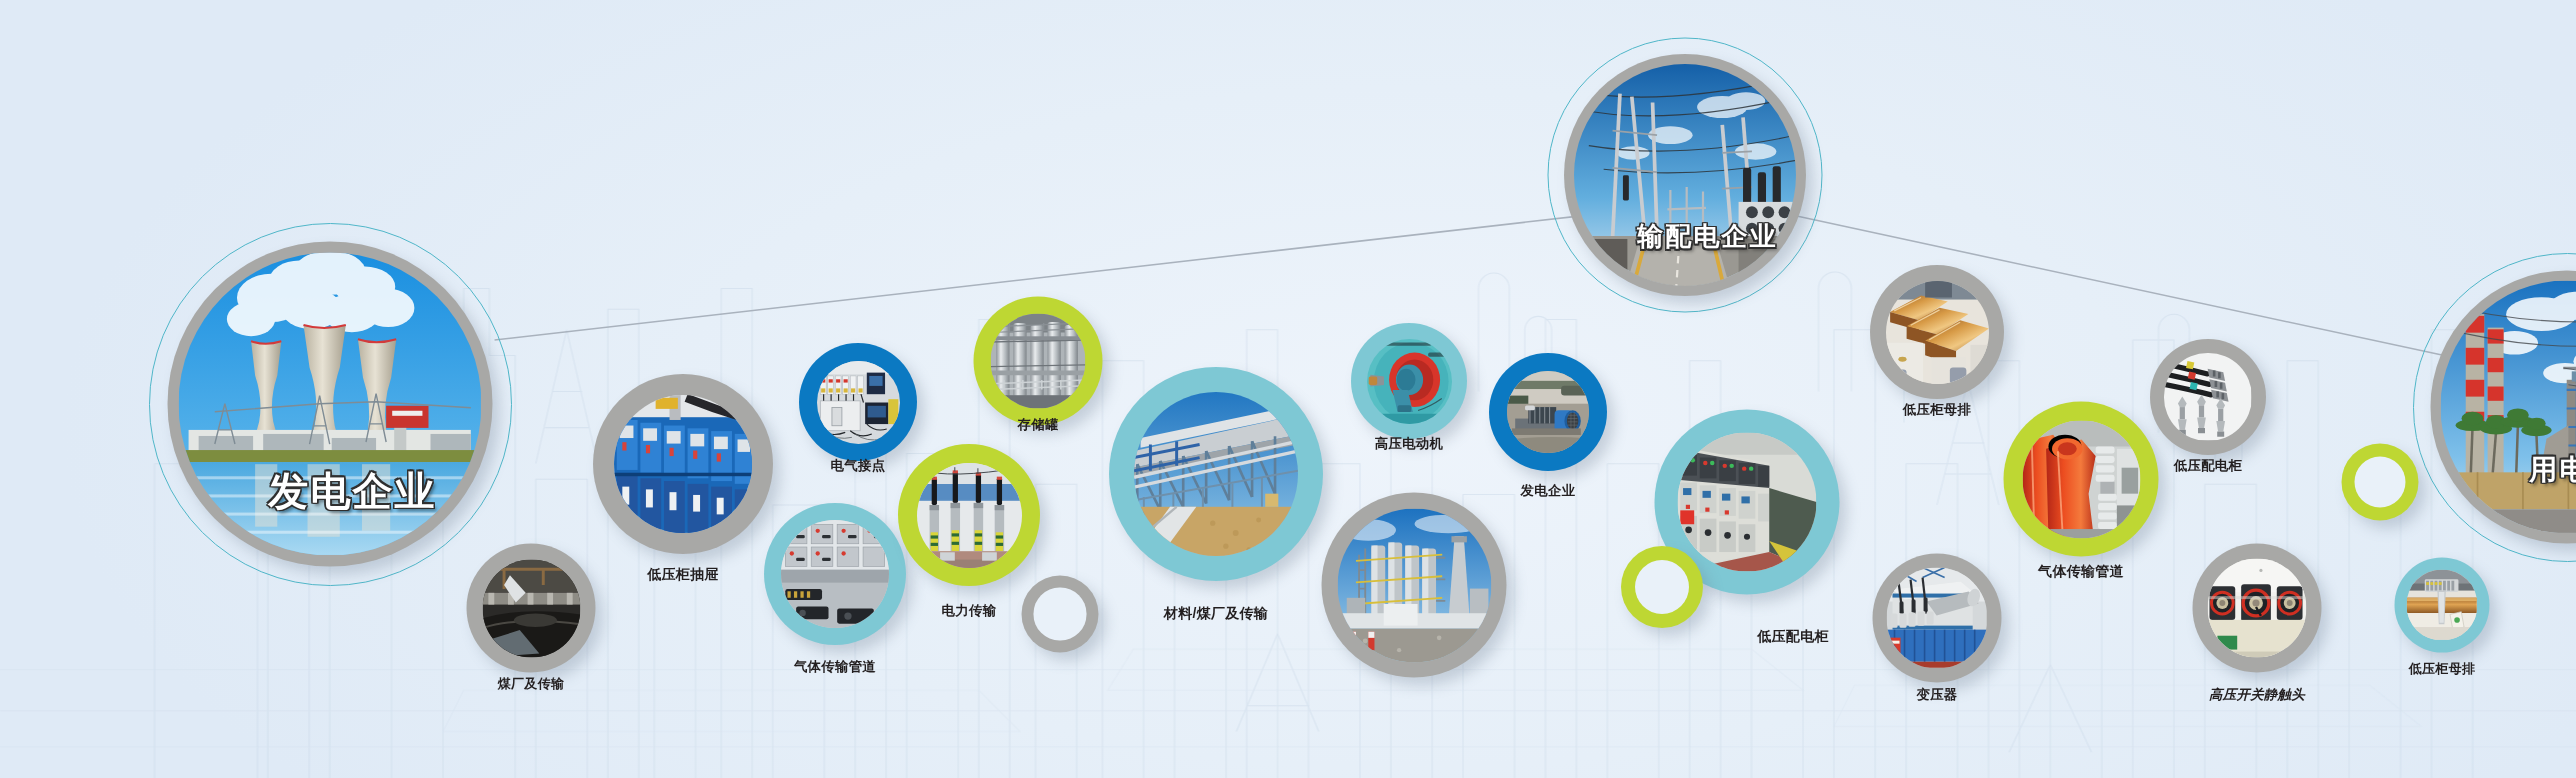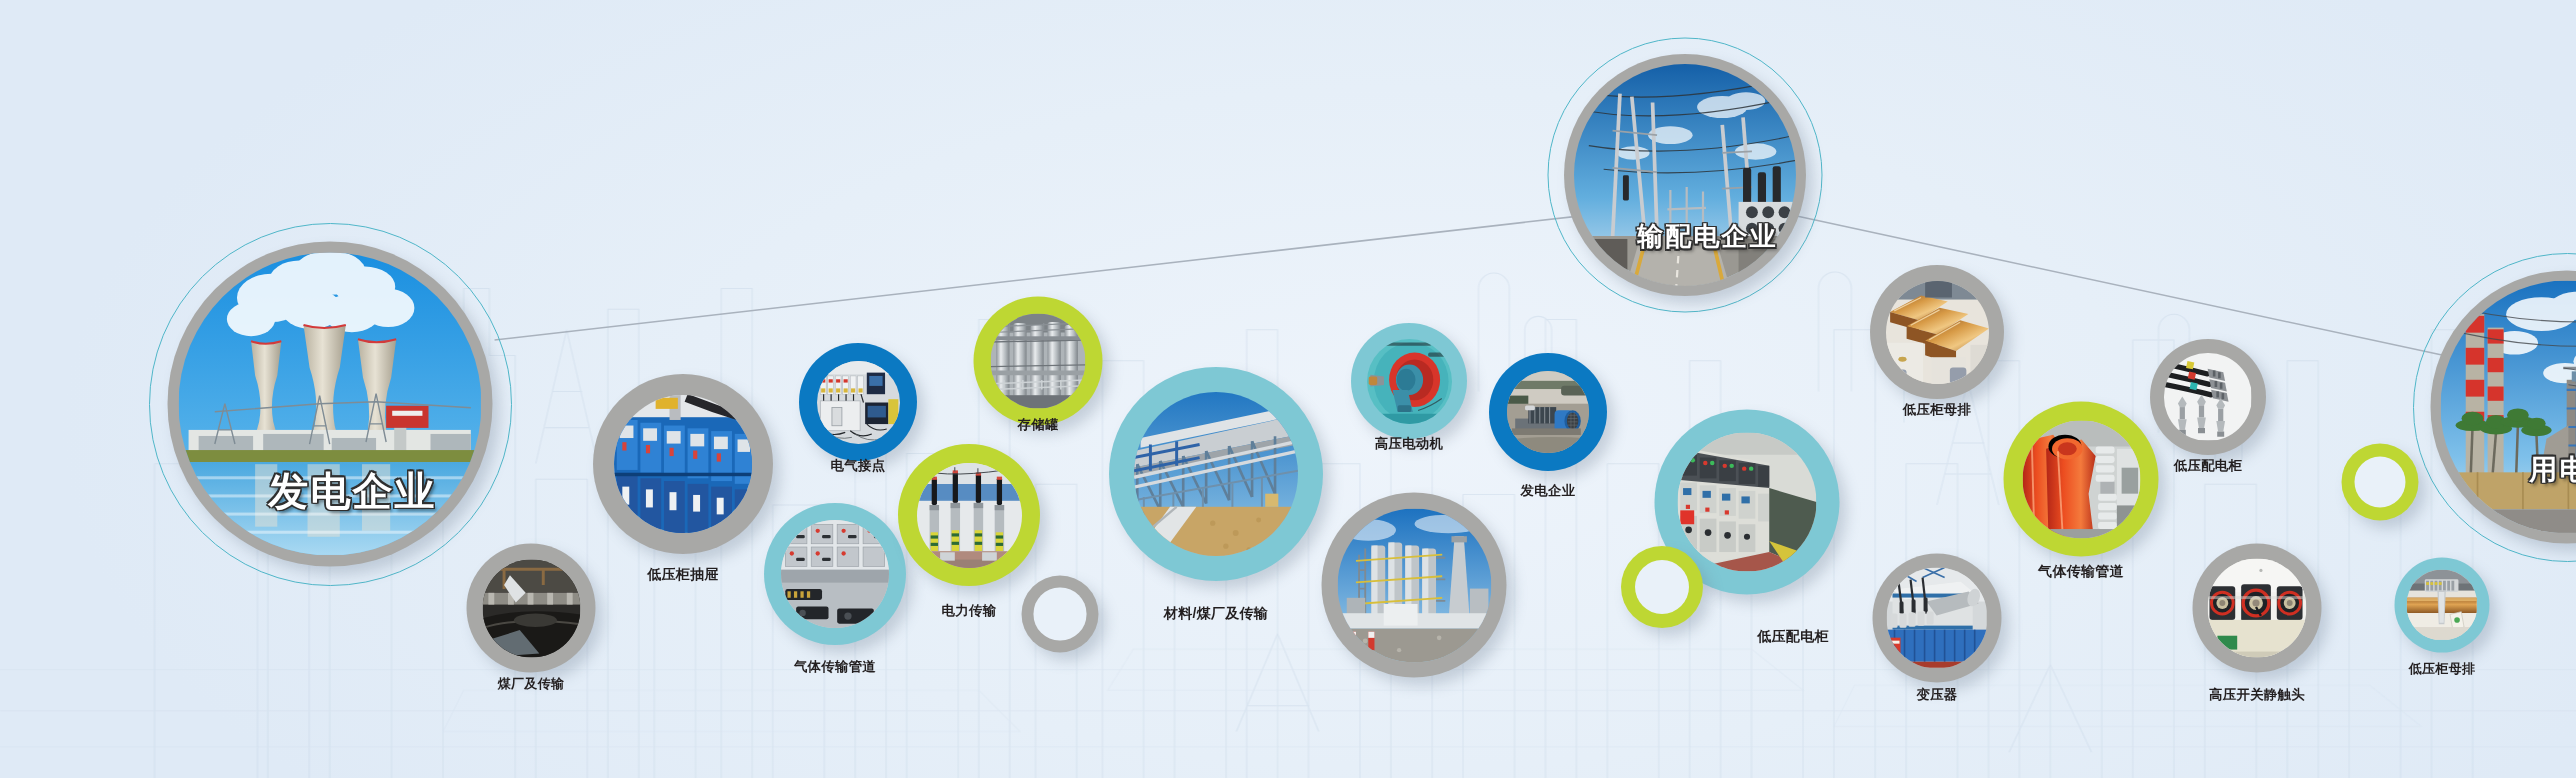--- a/index.html
+++ b/index.html
@@ -1247,21 +1247,21 @@
             <circle cx="83" cy="45" r="3" fill="#8e8574"></circle>
           </g>
           <rect x="0" y="38" width="100" height="3" fill="#d9d9d5" opacity=".5"></rect>
           <rect x="0" y="62" width="100" height="38" fill="#e6e2cf"></rect>
           <rect x="10" y="78" width="20" height="14" fill="#2f8a4c"></rect>
           <rect x="0" y="94" width="100" height="6" fill="#cfcbb8"></rect>
         </svg>
       </div>
     </div>
   </div>
-  <div class="lbl" style="left:2257px;top:686px;font-size:13.4px;">高压开关静触头</div>
+  <div class="lbl" style="left:2257px;top:686px;font-size:13.4px;font-style:italic;">高压开关静触头</div>
 
   <div class="node" style="left:2442px;top:605px;">
     <div class="ring" style="width:95px;height:95px;background:#7ec8d4;">
       <div class="photo" style="inset:12.4px;">
         <svg viewBox="0 0 100 100" preserveAspectRatio="xMidYMid slice">
           <defs>
               <linearGradient id="cu2" x1="0" y1="0" x2="0" y2="1">
             <stop offset="0%" stop-color="#9a6128"></stop>
                 <stop offset="45%" stop-color="#dfa352"></stop>
             <stop offset="100%" stop-color="#8e5a25"></stop>

